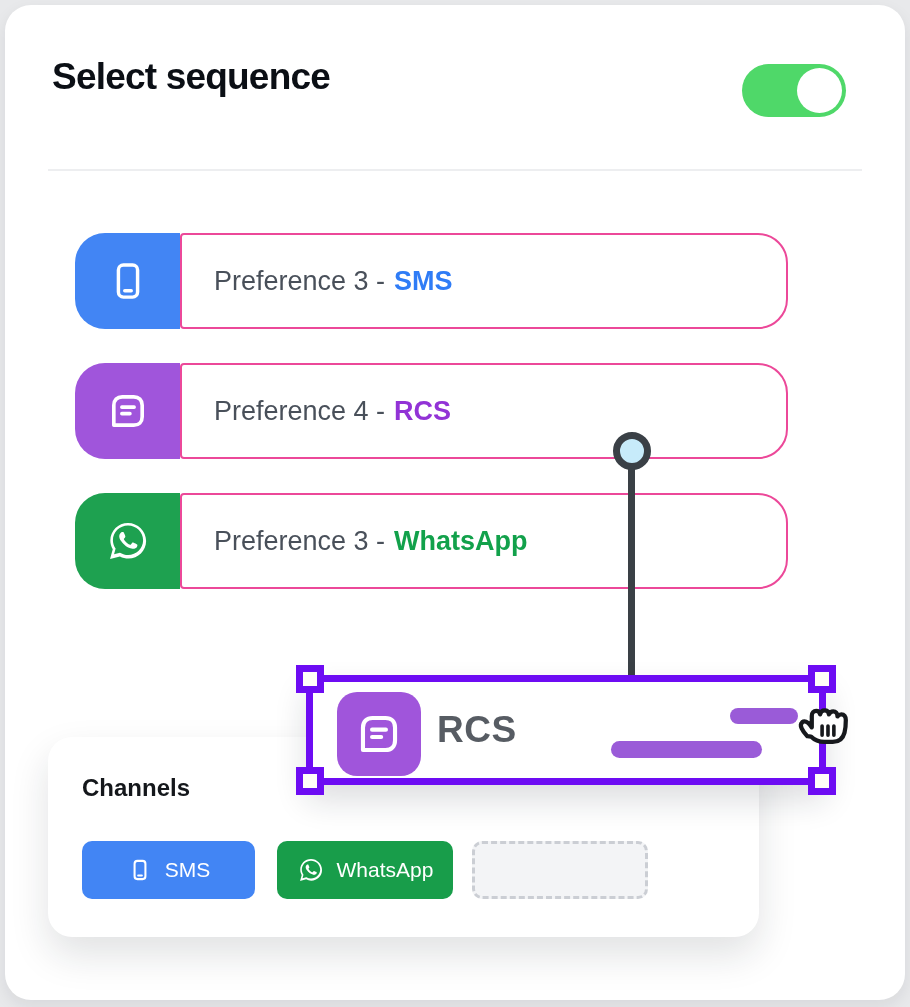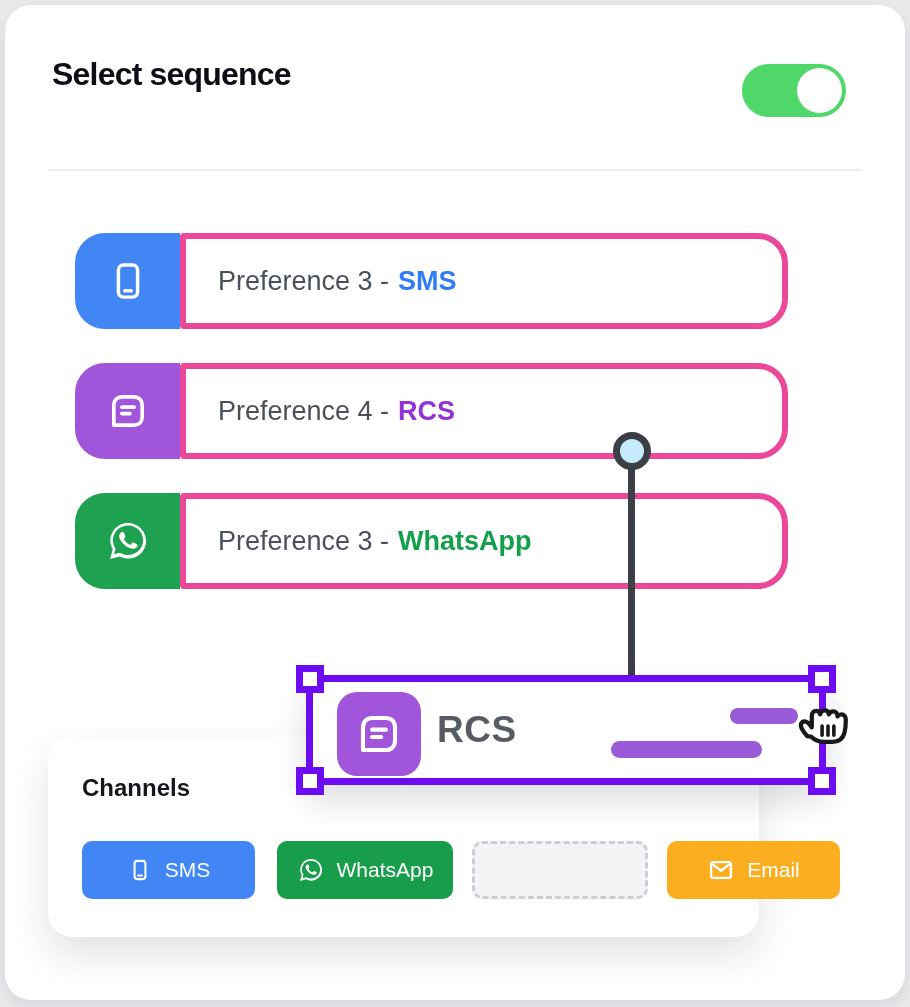--- a/index.html
+++ b/index.html
@@ -11,21 +11,21 @@
   }
   .main-card{
     position:absolute;left:5px;top:5px;width:900px;height:995px;
     background:#ffffff;border-radius:26px;
     box-shadow:0 6px 16px rgba(20,25,35,.08);
     z-index:0;
   }
   
   .page-title{
     position:absolute;left:52px;top:56px;z-index:2;
-    font-size:32px;font-weight:700;letter-spacing:-0.8px;color:#0B0F15;
+    font-size:37px;font-weight:700;letter-spacing:-0.8px;color:#0B0F15;
   }
   .toggle{
     position:absolute;left:742px;top:64px;width:104px;height:53px;z-index:2;
     background:#4FD869;border-radius:27px;cursor:pointer;
   }
   .toggle .knob{
     position:absolute;top:4px;right:4px;width:45px;height:45px;
     background:#ffffff;border-radius:50%;
   }
   .divider{
@@ -40,21 +40,21 @@
   .pref-icon{
     position:absolute;left:0;top:0;width:105px;height:96px;
     border-radius:30px 0 0 30px;
     display:flex;align-items:center;justify-content:center;
   }
   .pref-icon.blue{background:#4285F4;}
   .pref-icon.purple{background:#A055DB;}
   .pref-icon.green{background:#1EA150;}
   .pref-body{
     position:absolute;left:105px;top:0;right:0;bottom:0;
-    background:#fff;border:6px solid #ec4899;border-radius:4px 30px 30px 4px;
+    background:#fff;border:2px solid #ec4899;border-radius:4px 30px 30px 4px;
     box-sizing:border-box;
     display:flex;align-items:center;gap:9px;padding-left:32px;
     font-size:27px;color:#49505A;
   }
   .pref-channel{font-weight:700;}
   .pref-channel.sms{color:#2F7CF6;}
   .pref-channel.rcs{color:#9233D6;}
   .pref-channel.wa{color:#12A14B;}
   
   .connector-line{
@@ -195,29 +195,20 @@
       <svg width="28" height="28" viewBox="0 0 32 32">
         <path fill="#fff" d="M16 3.5C9.2 3.5 3.7 8.9 3.7 15.7c0 2.2.6 4.3 1.7 6.1L3.5 28.5l6.9-1.8c1.8 1 3.8 1.5 5.9 1.5 6.8 0 12.3-5.4 12.3-12.2S22.8 3.5 16 3.5zm0 22.3c-1.9 0-3.7-.5-5.2-1.4l-.4-.2-4.1 1.1 1.1-4l-.3-.4c-1-1.6-1.6-3.5-1.6-5.4 0-5.6 4.7-10.2 10.5-10.2s10.5 4.6 10.5 10.2S21.8 25.8 16 25.8z"></path>
         <path fill="#fff" d="M21.7 18.1c-.3-.2-1.8-.9-2.1-1-.3-.1-.5-.2-.7.2-.2.3-.8 1-.9 1.2-.2.2-.3.2-.6.1-.3-.2-1.3-.5-2.5-1.6-.9-.8-1.5-1.8-1.7-2.1-.2-.3 0-.5.1-.6.1-.1.3-.4.5-.6.2-.2.2-.3.3-.5.1-.2 0-.4 0-.6 0-.2-.7-1.7-1-2.3-.2-.6-.5-.5-.7-.5h-.6c-.2 0-.5.1-.8.4-.3.3-1.1 1.1-1.1 2.6s1.1 3 1.3 3.2c.2.2 2.2 3.4 5.4 4.7.8.3 1.3.5 1.8.6.8.2 1.4.2 1.9.1.6-.1 1.8-.7 2-1.4.3-.7.3-1.3.2-1.4-.1-.1-.3-.2-.7-.5z"></path>
       </svg>
     </span>
     <span>WhatsApp</span>
   </button>
 
   <button class="chan-btn b-empty"></button>
 
-  <button class="chan-btn b-email">
-    <span>
-      <svg width="28" height="28" viewBox="0 0 24 24" fill="none">
-        <rect x="3.5" y="5.2" width="17" height="13.6" rx="2" stroke="#fff" stroke-width="2"></rect>
-        <path d="M4.6 7 L12 12.6 L19.4 7" stroke="#fff" stroke-width="2" stroke-linecap="round" stroke-linejoin="round"></path>
-      </svg>
-    </span>
-    <span>Email</span>
-  </button>
 </div>
 
 <div class="selection">
   <div class="sel-icon">
     <svg width="52" height="52" viewBox="0 0 24 24" fill="none">
       <path d="M4.6 19.4 V9 C4.6 6.3 6.3 4.6 9 4.6 H15 C17.7 4.6 19.4 6.3 19.4 9 V15 C19.4 17.7 17.7 19.4 15 19.4 Z" stroke="#fff" stroke-width="1.9" stroke-linejoin="round"></path>
       <path d="M8.8 10 H15.2 M8.8 13.4 H13" stroke="#fff" stroke-width="1.9" stroke-linecap="round"></path>
     </svg>
   </div>
   <div class="sel-label">RCS</div>

